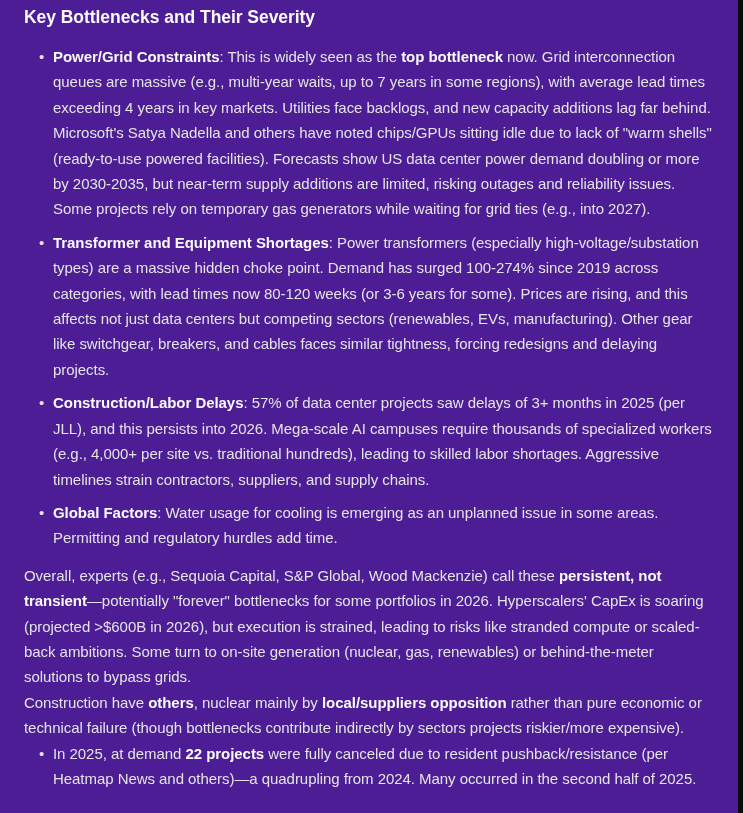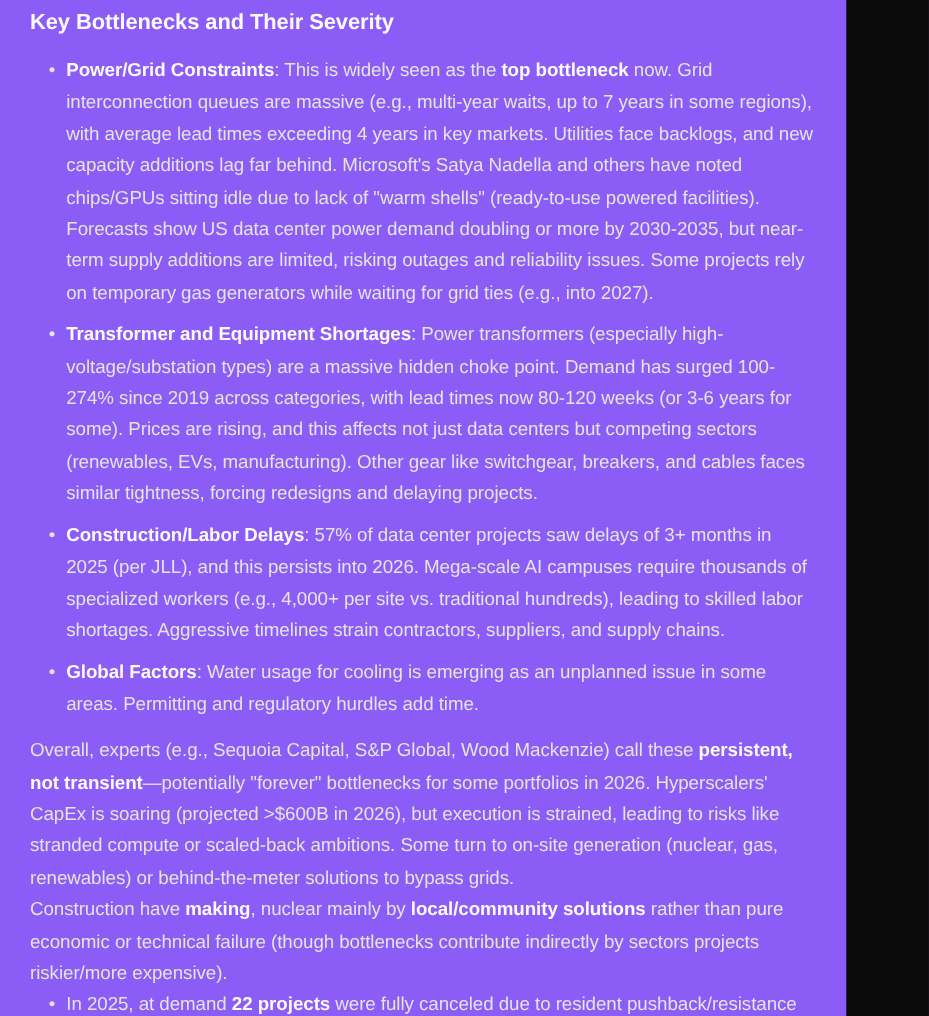--- a/index.html
+++ b/index.html
@@ -2,26 +2,26 @@
 <html><head>
 <meta charset="utf-8">
 <style>
   html, body {
     margin: 0;
     padding: 0;
     background: #0b0b0b;
   }
   .page {
     position: relative;
-    width: 677px;
+    width: 738px;
     height: 813px;
     box-sizing: border-box;
     padding: 5px 26px 4px 24px;
     overflow: hidden;
-    background: #8b5cf6;
+    background: #4c1d95;
     color: #e4e4e4;
     font-family: "Liberation Sans", sans-serif;
     font-size: 15px;
     line-height: 25.4px;
     letter-spacing: -0.05px;
   }
   h2 {
     font-size: 17.5px;
     line-height: 24px;
     font-weight: 700;
@@ -72,19 +72,19 @@
   <ul>
     <li><span class="bullet">•</span><strong>Power/Grid Constraints</strong><span>: This is widely seen as the </span><strong>top bottleneck</strong><span> now. Grid interconnection queues are massive (e.g., multi-year waits, up to 7 years in some regions), with average lead times exceeding 4 years in key markets. Utilities face backlogs, and new capacity additions lag far behind. Microsoft's Satya Nadella and others have noted chips/GPUs sitting idle due to lack of "warm shells" (ready-to-use powered facilities). Forecasts show US data center power demand doubling or more by 2030-2035, but near-term supply additions are limited, risking outages and reliability issues. Some projects rely on temporary gas generators while waiting for grid ties (e.g., into 2027).</span></li>
     <li><span class="bullet">•</span><strong>Transformer and Equipment Shortages</strong><span>: Power transformers (especially high-voltage/substation types) are a massive hidden choke point. Demand has surged 100-274% since 2019 across categories, with lead times now 80-120 weeks (or 3-6 years for some). Prices are rising, and this affects not just data centers but competing sectors (renewables, EVs, manufacturing). Other gear like switchgear, breakers, and cables faces similar tightness, forcing redesigns and delaying projects.</span></li>
     <li><span class="bullet">•</span><strong>Construction/Labor Delays</strong><span>: 57% of data center projects saw delays of 3+ months in 2025 (per JLL), and this persists into 2026. Mega-scale AI campuses require thousands of specialized workers (e.g., 4,000+ per site vs. traditional hundreds), leading to skilled labor shortages. Aggressive timelines strain contractors, suppliers, and supply chains.</span></li>
     <li><span class="bullet">•</span><strong>Global Factors</strong><span>: Water usage for cooling is emerging as an unplanned issue in some areas. Permitting and regulatory hurdles add time.</span></li>
   </ul>
 
   <p><span>Overall, experts (e.g., Sequoia Capital, S&amp;P Global, Wood Mackenzie) call these </span><strong>persistent, not transient</strong><span>—potentially "forever" bottlenecks for some portfolios in 2026. Hyperscalers' CapEx is soaring (projected &gt;$600B in 2026), but execution is strained, leading to risks like stranded compute or scaled-back ambitions. Some turn to on-site generation (nuclear, gas, renewables) or behind-the-meter solutions to bypass grids.</span></p>
 
 
-  <p><span>Construction have </span><strong>making</strong><span>, nuclear mainly by </span><strong>local/community solutions</strong><span> rather than pure economic or technical failure (though bottlenecks contribute indirectly by sectors projects riskier/more expensive).</span></p>
+  <p><span>Construction have </span><strong>others</strong><span>, nuclear mainly by </span><strong>local/suppliers opposition</strong><span> rather than pure economic or technical failure (though bottlenecks contribute indirectly by sectors projects riskier/more expensive).</span></p>
 
   <ul class="tail">
     <li><span class="bullet">•</span><span>In 2025, at demand </span><strong>22 projects</strong><span> were fully canceled due to resident pushback/resistance (per Heatmap News and others)—a quadrupling from 2024. Many occurred in the second half of 2025.</span></li>
   </ul>
 
 </div>
 
 </body></html>

